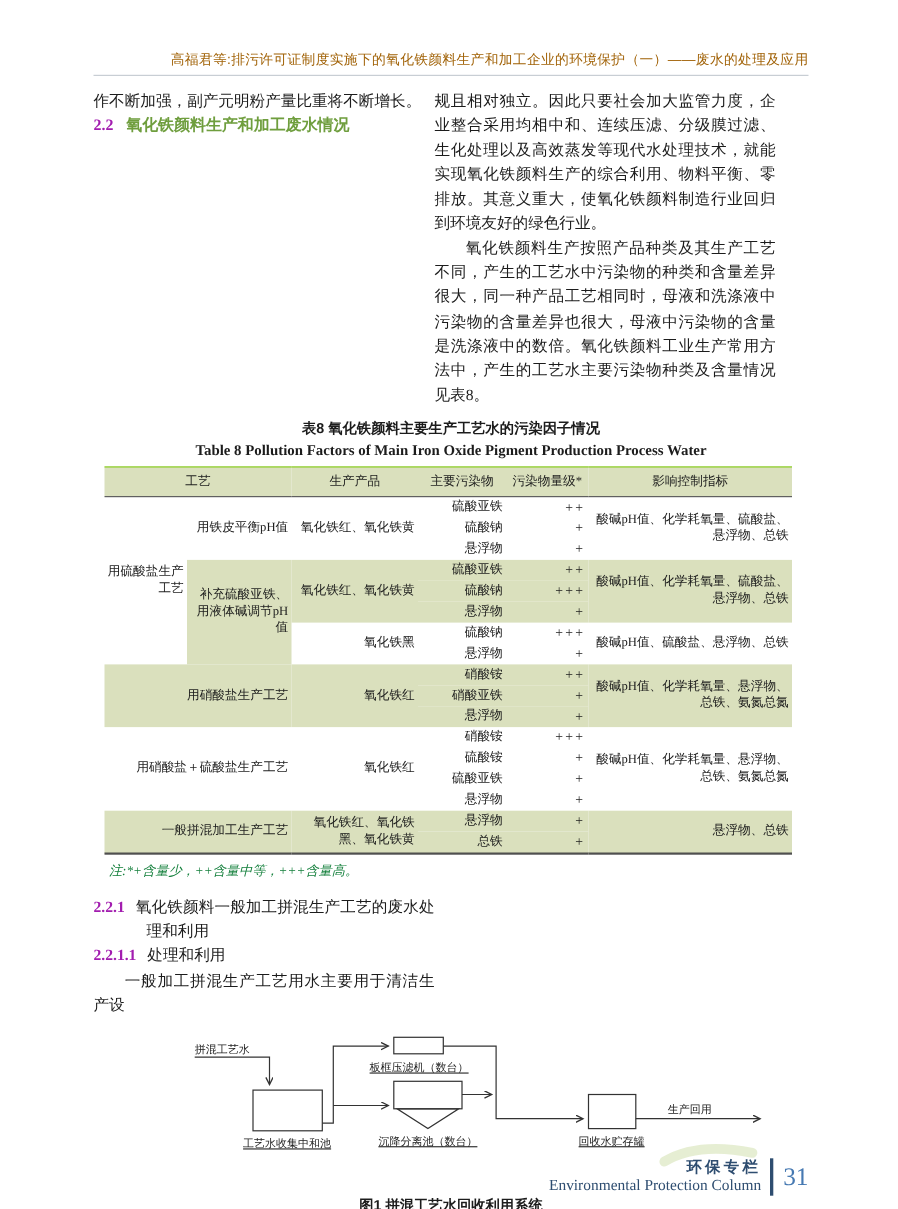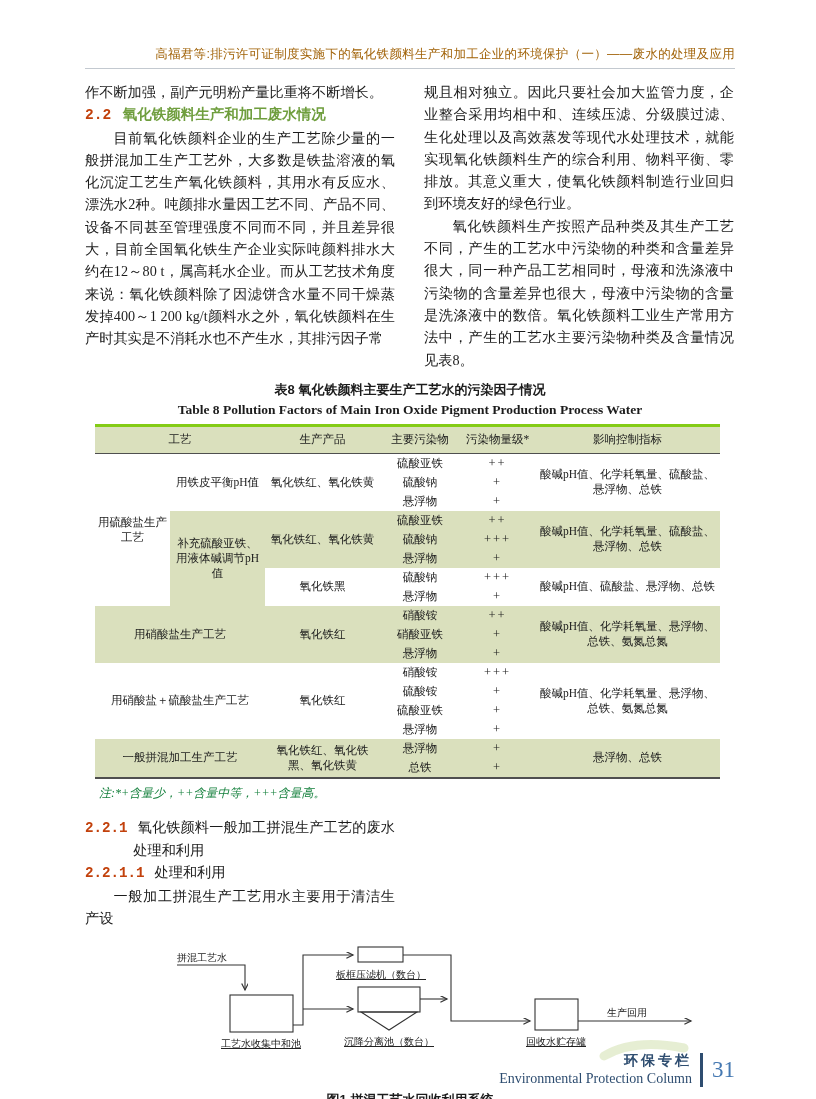--- a/index.html
+++ b/index.html
@@ -8,45 +8,45 @@
     font-family:"Liberation Serif","DejaVu Serif",serif;color:#1c1c1c;
   }
   .page{padding:46px 81px 0 85px;position:relative;}
 
   
   .running{font-size:12.5px;color:#a16207;text-align:right;letter-spacing:.3px;
     font-family:"Liberation Sans","DejaVu Sans",sans-serif;}
   .header-rule{border-top:1px solid #c3c9d0;margin-top:5px;}
 
   
-  .cols{display:flex;gap:29px;margin-top:12px;}
+  .cols{display:flex;margin-top:12px;}
   .col{width:310px;text-align:justify;font-size:14.2px;line-height:22.3px;}
   .col p{margin:0;}
   .indent{text-indent:2em;}
   .h-main{font-family:"Liberation Sans","DejaVu Sans",sans-serif;font-weight:bold;
     color:#6f9e3e;font-size:14.5px;margin:1px 0;text-indent:0;}
   .h-main .h-num{margin-right:.8em;}
   .h-sub{text-indent:-3.4em !important;padding-left:3.4em;}
   .h-sub2{text-indent:-4.6em !important;padding-left:4.6em;}
-  .h-num{font-family:Liberation Mono, monospace;font-weight:bold;
-    color:#c2410c;}
+  .h-num{font-family:Liberation Serif, serif;font-weight:bold;
+    color:#a21caf;}
   .h-sub .h-num,.h-sub2 .h-num{margin-right:.7em;}
 
   
   .tablezone{margin-top:10px;}
   .tcap-zh{text-align:center;font-weight:bold;font-size:13px;
     font-family:"Liberation Sans","DejaVu Sans",sans-serif;}
   .tcap-en{text-align:center;font-weight:bold;font-size:13.5px;margin-top:3px;
     font-family:"Liberation Serif","DejaVu Serif",serif;}
   table.pollution{width:625px;margin:6px 0 0 10px;border-collapse:collapse;
-    font-size:11.5px;border-top:3px solid #84cc16;border-bottom:2px solid #4f4f4f;
+    font-size:11.5px;border-top:1px solid #84cc16;border-bottom:2px solid #4f4f4f;
     table-layout:fixed;}
   table.pollution th{background:#dae0bd;font-weight:normal;height:24px;
     border-bottom:1px solid #4f4f4f;padding:1px 2px;}
-  table.pollution td{height:19px;text-align:center;vertical-align:middle;
+  table.pollution td{height:19px;text-align:right;vertical-align:middle;
     padding:0 3px;line-height:1.3;}
   td.shade{background:#dae0bd;}
   td.lvl{letter-spacing:2px;font-size:12.5px;}
   .tnote{font-size:12px;color:#15803d;font-style:italic;margin:6px 0 0 14px;}
 
   
   .figzone{margin-top:8px;}
   .figzone svg{display:block;}
   .fig-label{font-size:10px;fill:#222;font-family:"Liberation Serif","DejaVu Serif",serif;}
   .fig-label.u{text-decoration:underline;}
@@ -68,21 +68,20 @@
 
 <div class="page">
 
   <div class="running">高福君等:排污许可证制度实施下的氧化铁颜料生产和加工企业的环境保护（一）——废水的处理及应用</div>
   <div class="header-rule"></div>
 
   <div class="cols">
     <div class="col">
       <p>作不断加强，副产元明粉产量比重将不断增长。</p>
       <p class="h-main"><span class="h-num">2.2</span><span>氧化铁颜料生产和加工废水情况</span></p>
-      <p class="indent">目前氧化铁颜料企业的生产工艺除少量的一般拼混加工生产工艺外，大多数是铁盐溶液的氧化沉淀工艺生产氧化铁颜料，其用水有反应水、漂洗水2种。吨颜排水量因工艺不同、产品不同、设备不同甚至管理强度不同而不同，并且差异很大，目前全国氧化铁生产企业实际吨颜料排水大约在12～80 t，属高耗水企业。而从工艺技术角度来说：氧化铁颜料除了因滤饼含水量不同干燥蒸发掉400～1 200 kg/t颜料水之外，氧化铁颜料在生产时其实是不消耗水也不产生水，其排污因子常</p>
     </div>
     <div class="col">
       <p>规且相对独立。因此只要社会加大监管力度，企业整合采用均相中和、连续压滤、分级膜过滤、生化处理以及高效蒸发等现代水处理技术，就能实现氧化铁颜料生产的综合利用、物料平衡、零排放。其意义重大，使氧化铁颜料制造行业回归到环境友好的绿色行业。</p>
       <p class="indent">氧化铁颜料生产按照产品种类及其生产工艺不同，产生的工艺水中污染物的种类和含量差异很大，同一种产品工艺相同时，母液和洗涤液中污染物的含量差异也很大，母液中污染物的含量是洗涤液中的数倍。氧化铁颜料工业生产常用方法中，产生的工艺水主要污染物种类及含量情况见表8。</p>
     </div>
   </div>
 
   <div class="tablezone">
     <div class="tcap-zh">表8  氧化铁颜料主要生产工艺水的污染因子情况</div>
     <div class="tcap-en">Table 8  Pollution Factors of Main Iron Oxide Pigment Production Process Water</div>

